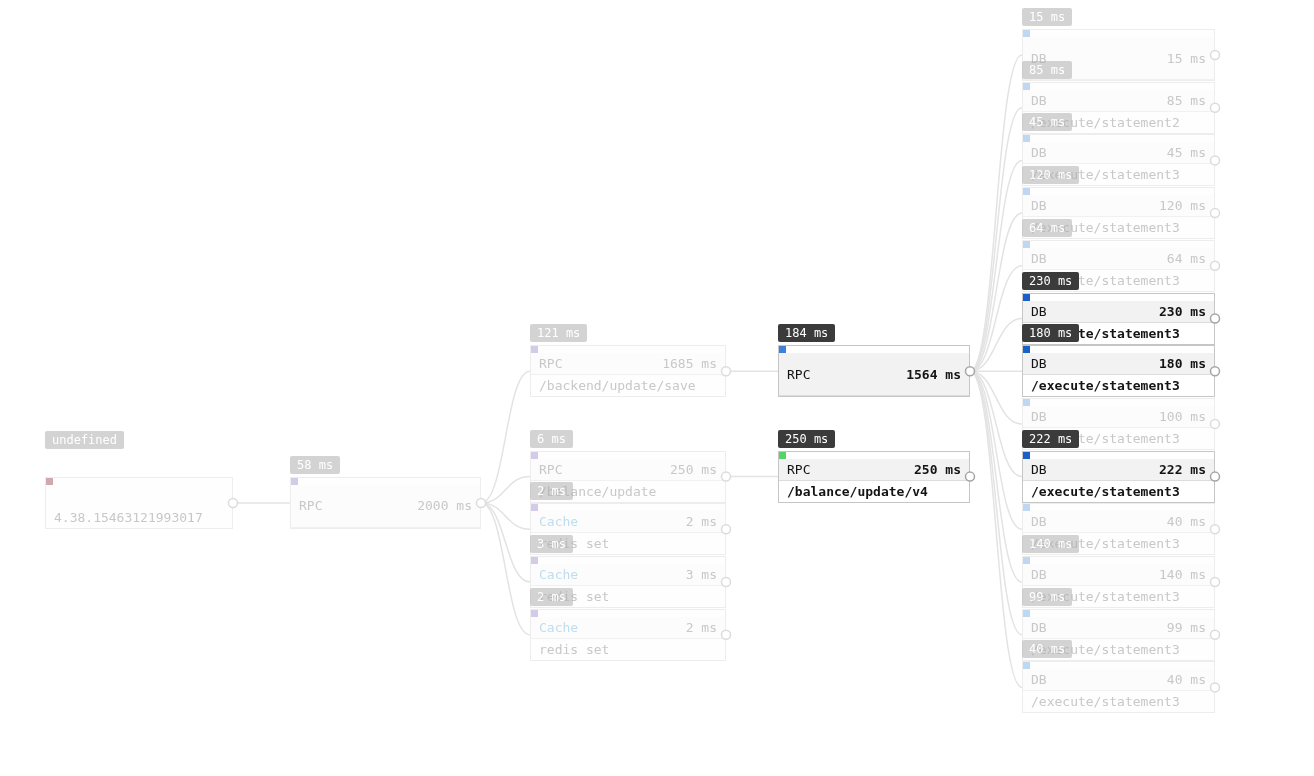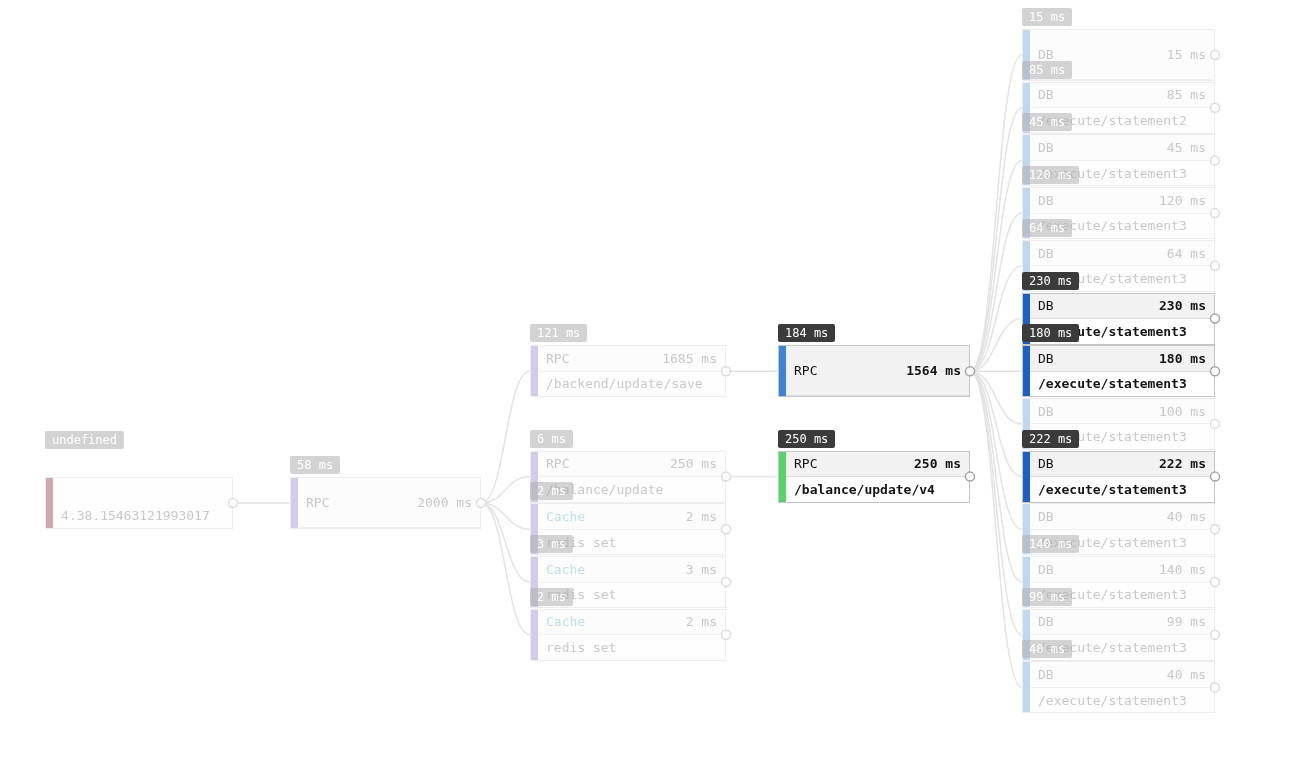--- a/index.html
+++ b/index.html
@@ -13,21 +13,21 @@
 
   .badge {
     position:absolute; height:18px; line-height:18px;
     font-size:12px; padding:0 7px; border-radius:2px; white-space:nowrap;
   }
   .badge.faded { background:rgba(175,175,175,0.55); color:#ffffff; z-index:2; }
   .badge.dark  { background:#3b3b3b; color:#ffffff; z-index:5; }
 
   .node {
     position:absolute; height:52px; display:flex;
-    border:1px solid #ededed; cursor:pointer;
+    border:1px solid #ededed; cursor:pointer;flex-direction:column;
   }
   .node.faded  { z-index:1; color:#c8c8c8; background:rgba(253,253,253,0.4); }
   .node.active { z-index:4; color:#141414; border-color:#c6c6c6; background:#ffffff; }
 
   .bar { flex:0 0 7px; width:7px; }
   .rows { flex:1; display:flex; flex-direction:column; min-width:0; }
   .row { flex:1; display:flex; align-items:center; padding:0 8px; font-size:13px; white-space:nowrap; overflow:hidden; }
   .type-row { justify-content:space-between; border-bottom:1px solid #f1f1f1; }
   .node.active .type-row { background:#f2f2f2; border-bottom-color:#dcdcdc; }
   .node.faded  .type-row { background:rgba(250,250,250,0.6); }

